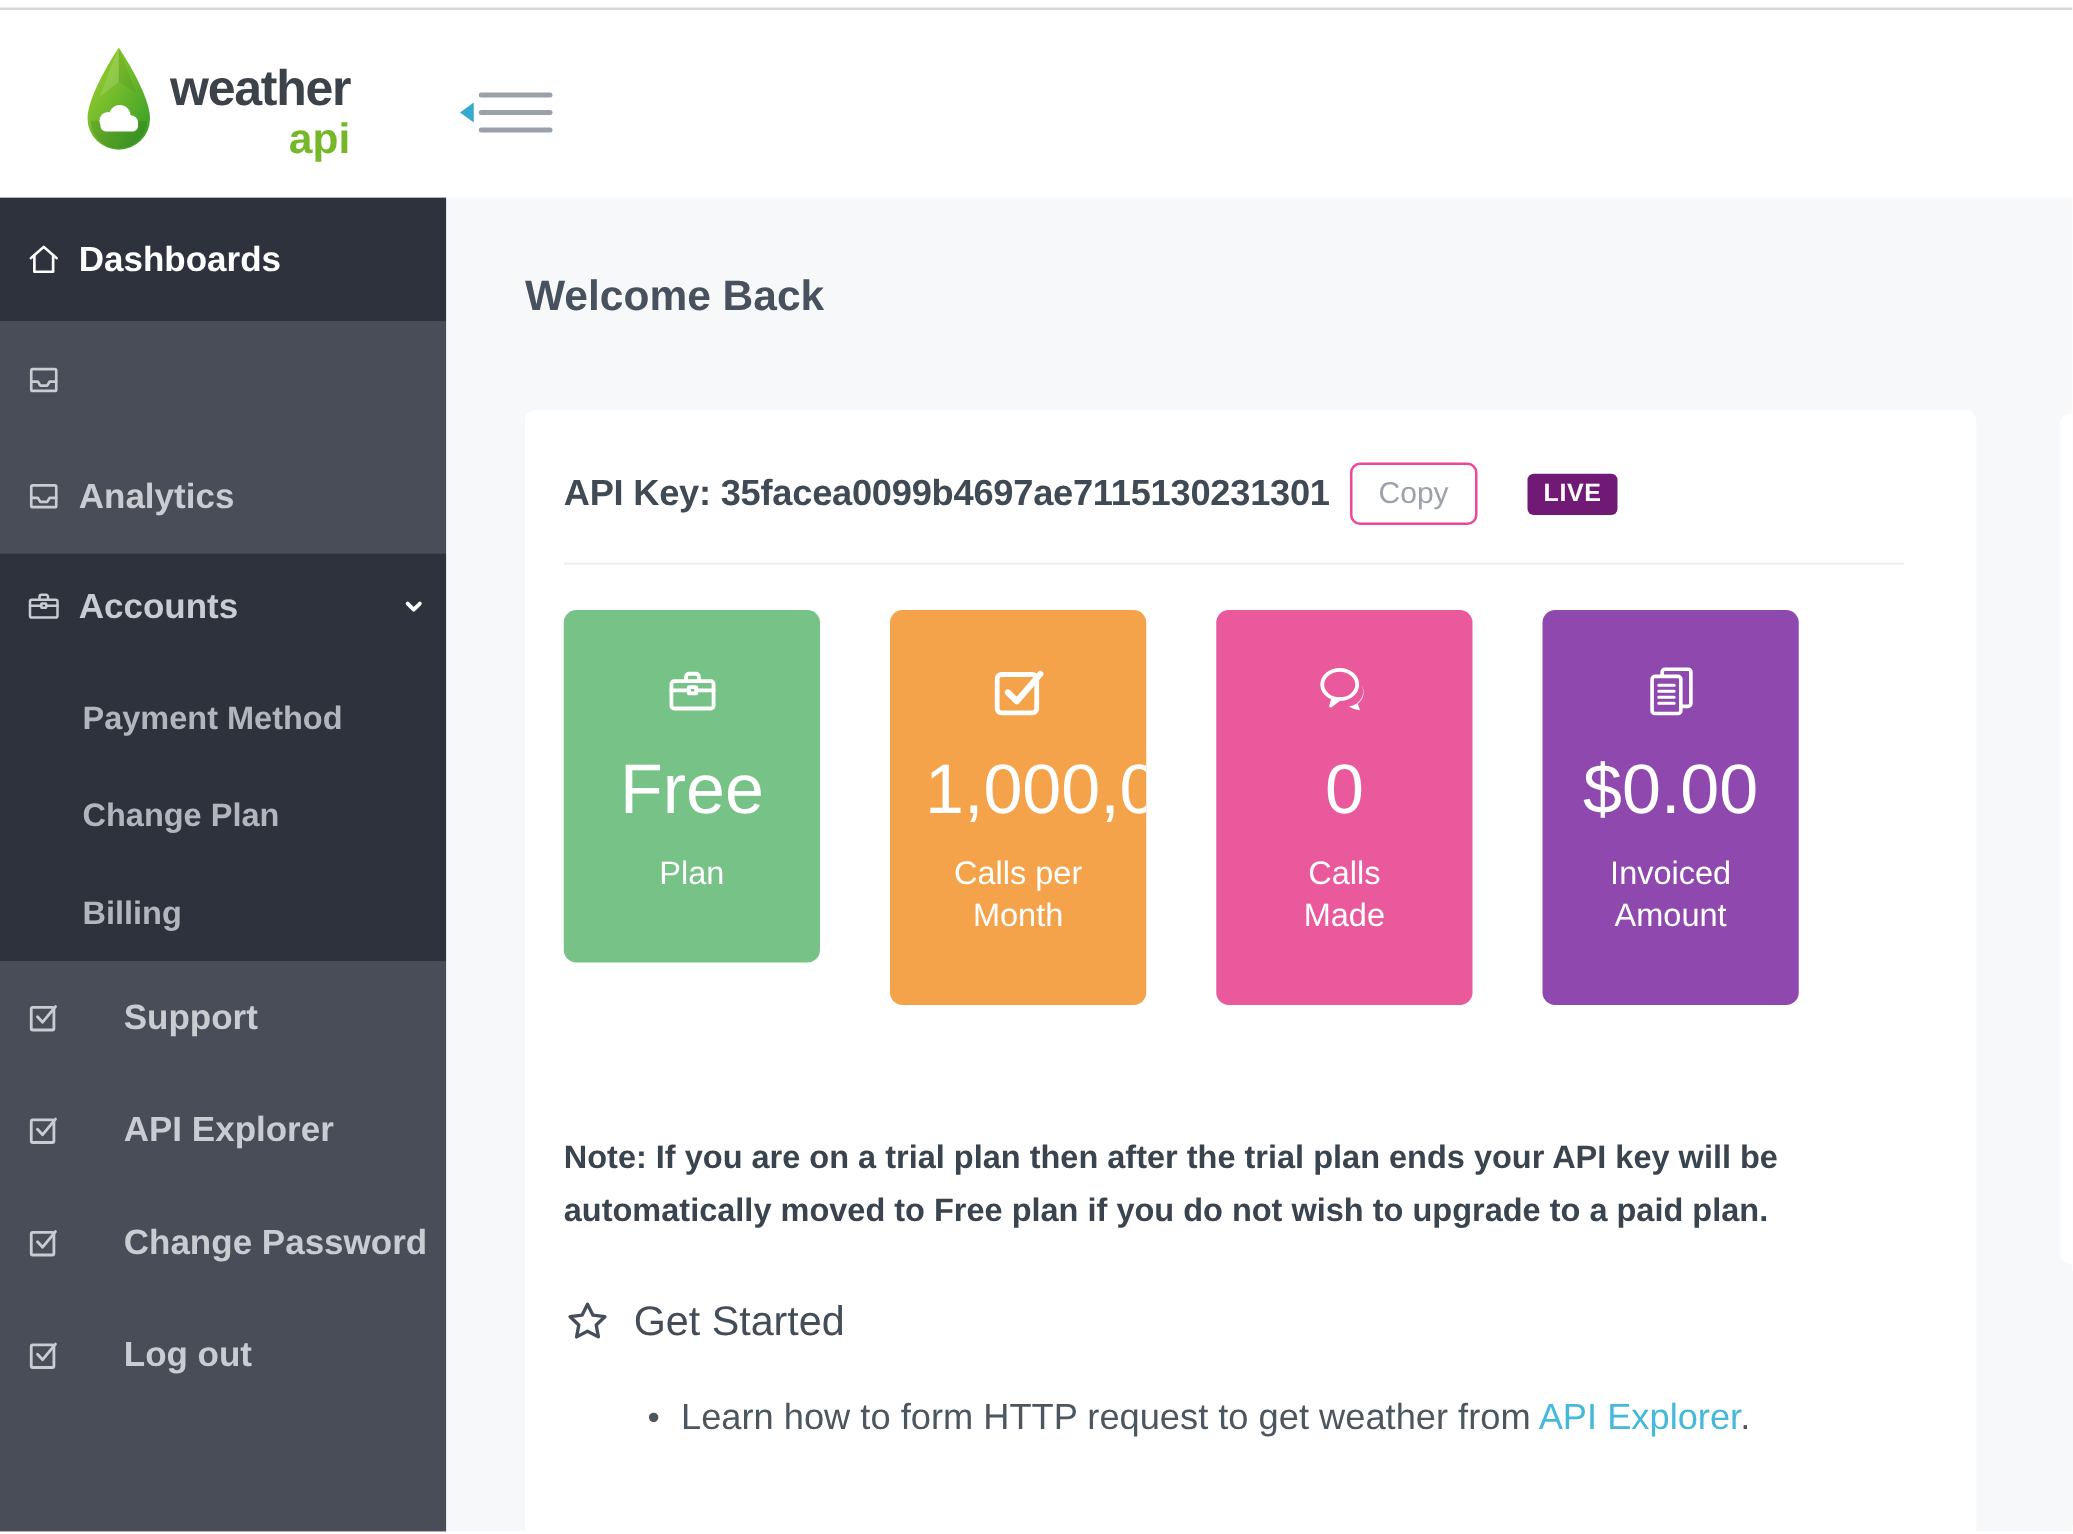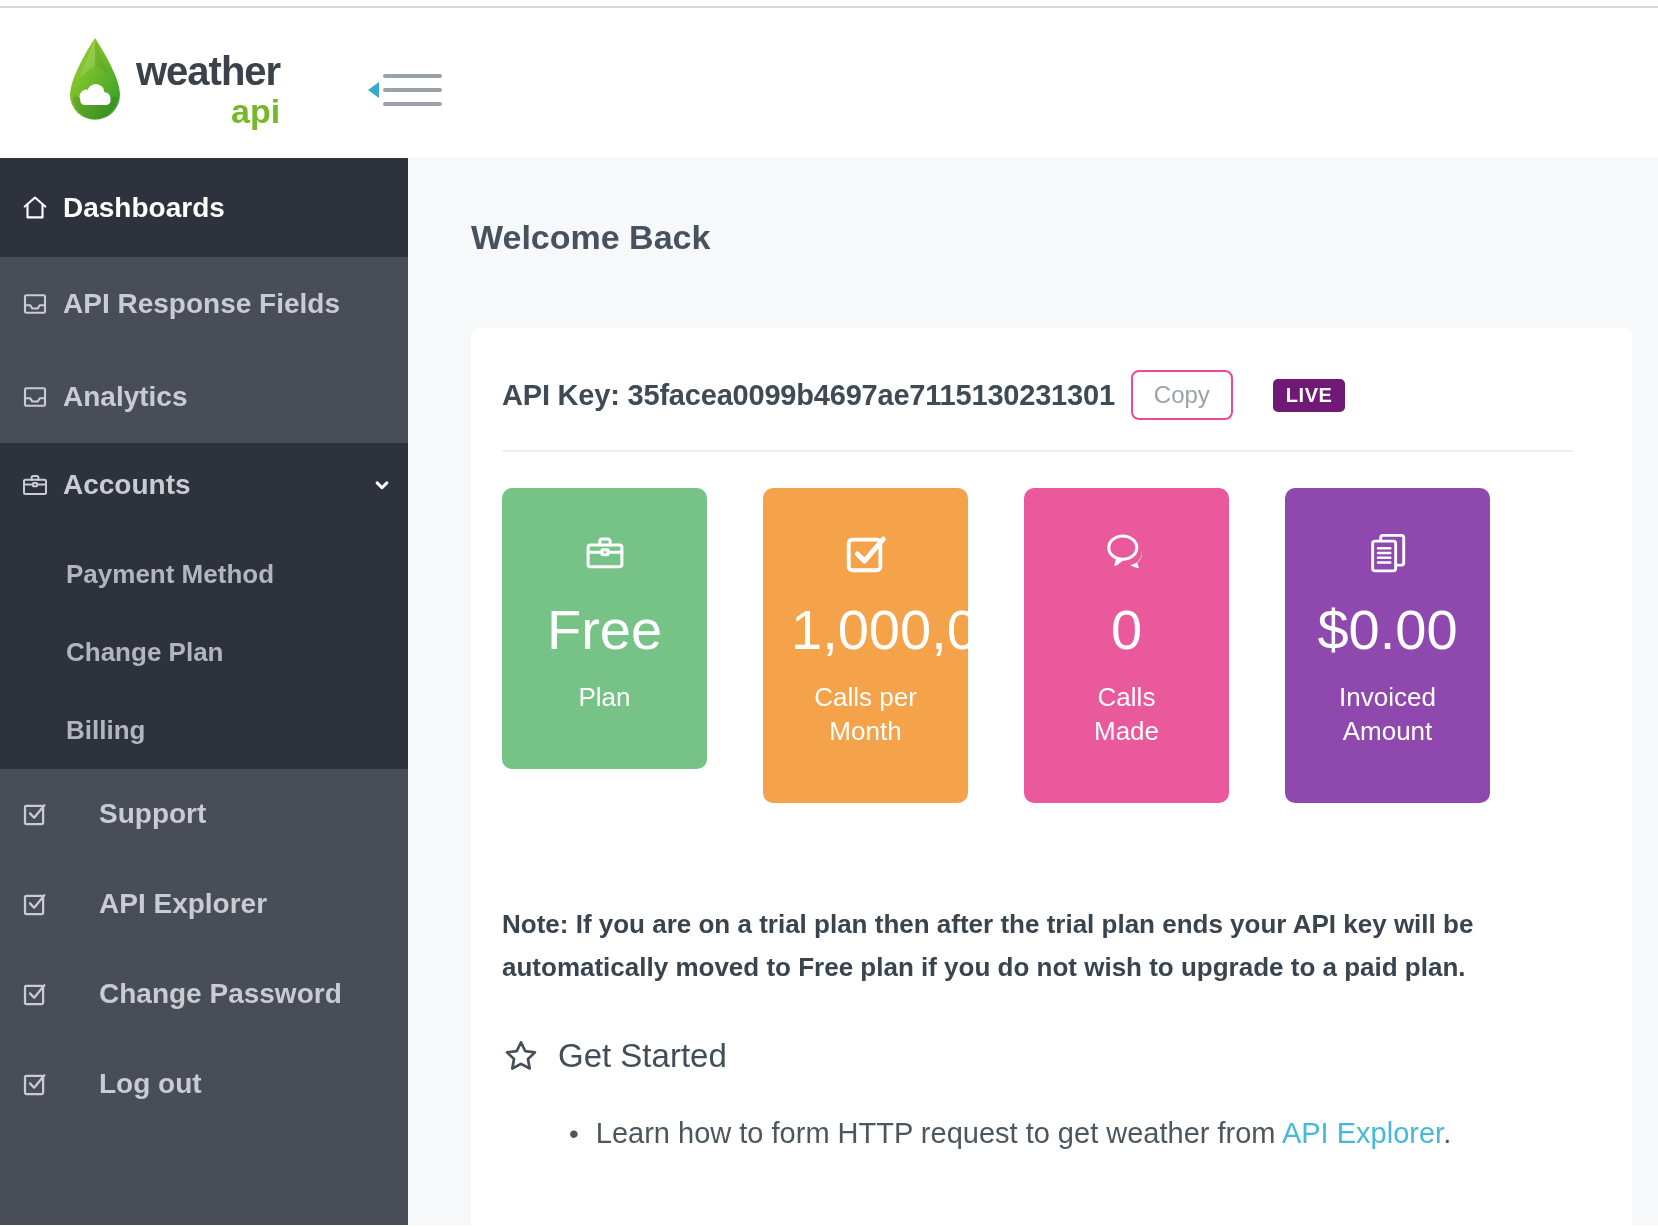--- a/index.html
+++ b/index.html
@@ -17,21 +17,21 @@
 
   .menu-toggle { position: absolute; left: 368px; top: 66px; display: flex; align-items: center; cursor: pointer; }
   .menu-tri { width: 0; height: 0; border-top: 8px solid transparent; border-bottom: 8px solid transparent;
               border-right: 11px solid #36aacd; margin-right: 4px; }
   .menu-bars { display: flex; flex-direction: column; gap: 10px; }
   .menu-bars i { display: block; width: 59px; height: 4px; background: #9aa1a9; border-radius: 2px; }
 
   .lower { display: flex; height: 1067px; }
 
   
-  .sidebar { width: 408px; flex-shrink: 0; display: flex; flex-direction: column; background: #484d57; }
+  .sidebar { width: 357px; flex-shrink: 0; display: flex; flex-direction: column; background: #484d57; }
   .sec-a { height: 99px; background: #2d323c; }
   .sec-b { height: 186px; background: #484d57; }
   .sec-c { height: 326px; background: #2d323c; }
   .sec-d { flex: 1; background: #484d57; }
   .sitem { display: flex; align-items: center; padding-left: 20px; cursor: pointer;
            font-size: 28px; font-weight: 600; color: #c9ccd1; }
   .sitem svg { width: 30px; height: 30px; margin-right: 13px; flex-shrink: 0; stroke: #c9ccd1; }
   .sec-a .sitem { height: 99px; color: #ffffff; font-weight: 700; }
   .sec-a .sitem svg { stroke: #ffffff; }
   .sec-b .sitem { height: 93px; }
@@ -135,21 +135,20 @@
         <span>Dashboards</span>
       </div>
     </div>
 
     <div class="sec-b">
       <div class="sitem">
         <svg viewBox="0 0 24 24" fill="none" stroke-width="1.7" stroke-linecap="round" stroke-linejoin="round">
           <rect x="4" y="5" width="16" height="14" rx="1"></rect>
             <path d="M4 13 h4.2 l1.6 2.6 h4.4 l1.6 -2.6 H20"></path>
         </svg>
-        <span>API Response Fields</span>
       </div>
       <div class="sitem">
         <svg viewBox="0 0 24 24" fill="none" stroke-width="1.7" stroke-linecap="round" stroke-linejoin="round">
           <rect x="4" y="5" width="16" height="14" rx="1"></rect>
             <path d="M4 13 h4.2 l1.6 2.6 h4.4 l1.6 -2.6 H20"></path>
         </svg>
         <span>Analytics</span>
       </div>
     </div>
 

